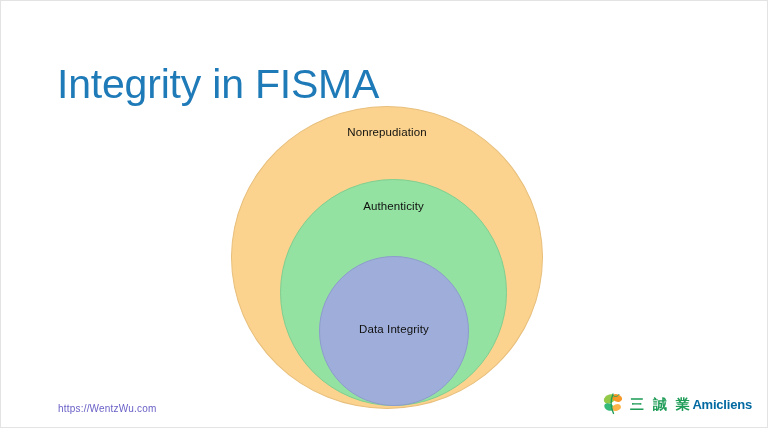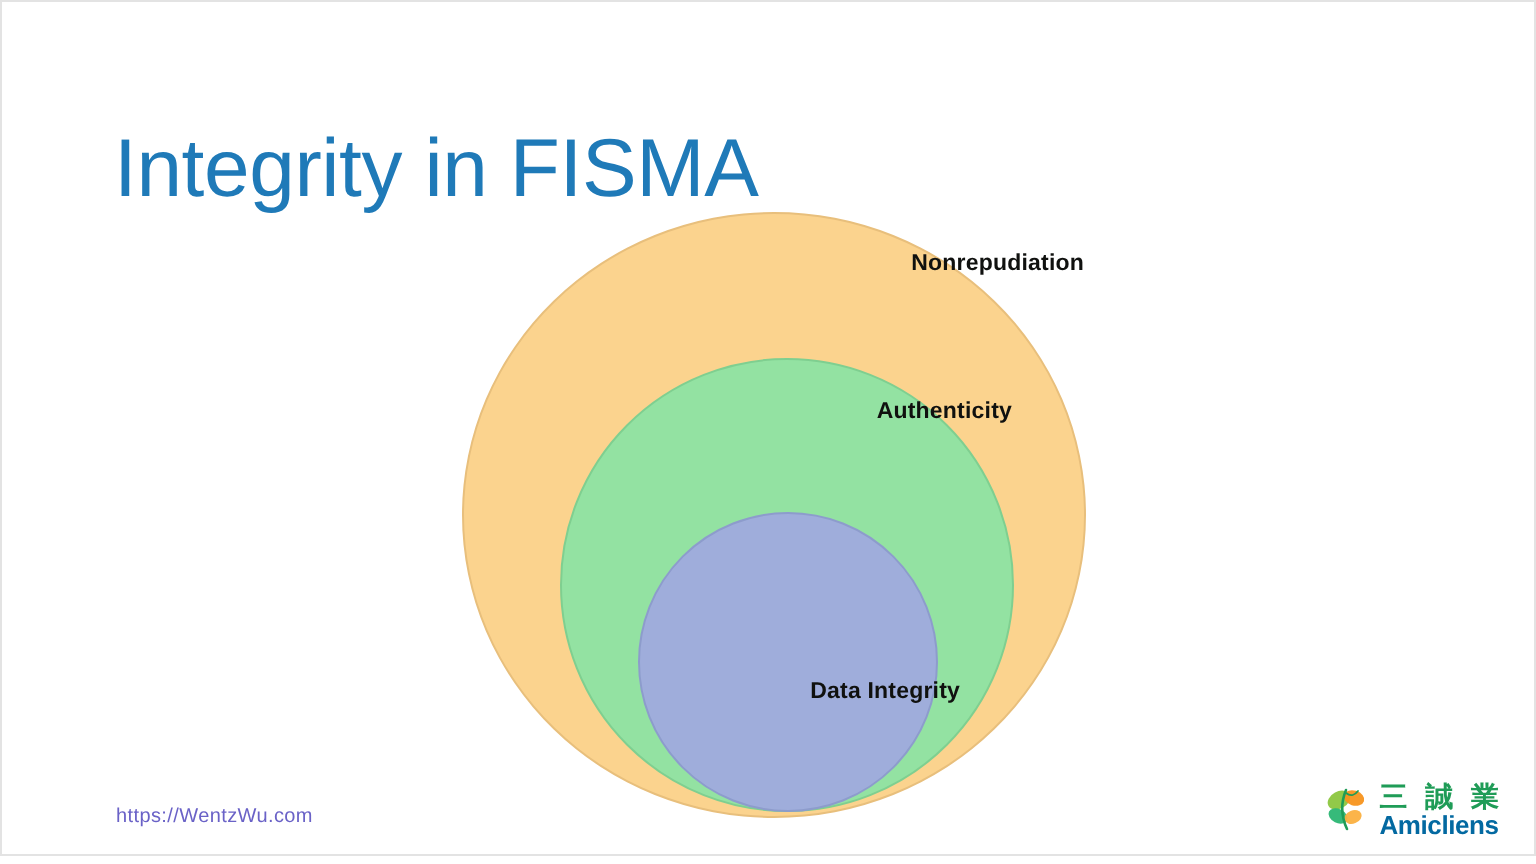--- a/index.html
+++ b/index.html
@@ -42,23 +42,23 @@
     height: 432px;
   }
   .circle {
     position: absolute;
     border-radius: 50%;
     box-sizing: border-box;
   }
   .circle-label {
     position: absolute;
     width: 100%;
-    text-align: right;
+    text-align: center;
     font-size: 11.5px;
-    font-weight: bold;
+    font-weight: normal;
     color: #10110f;
     line-height: 1.35;
     letter-spacing: 0.1px;
     white-space: nowrap;
   }
 
   #circle-outer {
     left: 230px;
     top: 105px;
     width: 312px;
@@ -84,22 +84,21 @@
 
   #circle-inner {
     left: 318px;
     top: 255px;
     width: 150px;
     height: 150px;
     background: #9FADDB;
     border: 1px solid #8d9ccc;
   }
   #label-inner {
-    top: 82px;
-    padding-left: 12px;
+    top: 65px;
   }
 
   
   #footer-url {
     position: absolute;
     left: 57px;
     top: 402px;
     font-size: 10px;
     color: #6a62c7;
     letter-spacing: 0.2px;
@@ -115,22 +114,22 @@
     align-items: center;
     gap: 3px;
   }
   #logo-mark {
     width: 26px;
     height: 26px;
     flex: 0 0 26px;
   }
   #logo-text {
     display: flex;
-    flex-direction: column;
-    align-items: flex-start;
+    flex-direction: row;
+    align-items: flex-end;
     line-height: 1;
   }
   #logo-cn {
     font-size: 14px;
     font-weight: bold;
     color: #1f9c57;
     letter-spacing: 2.5px;
     white-space: nowrap;
   }
   #logo-en {

